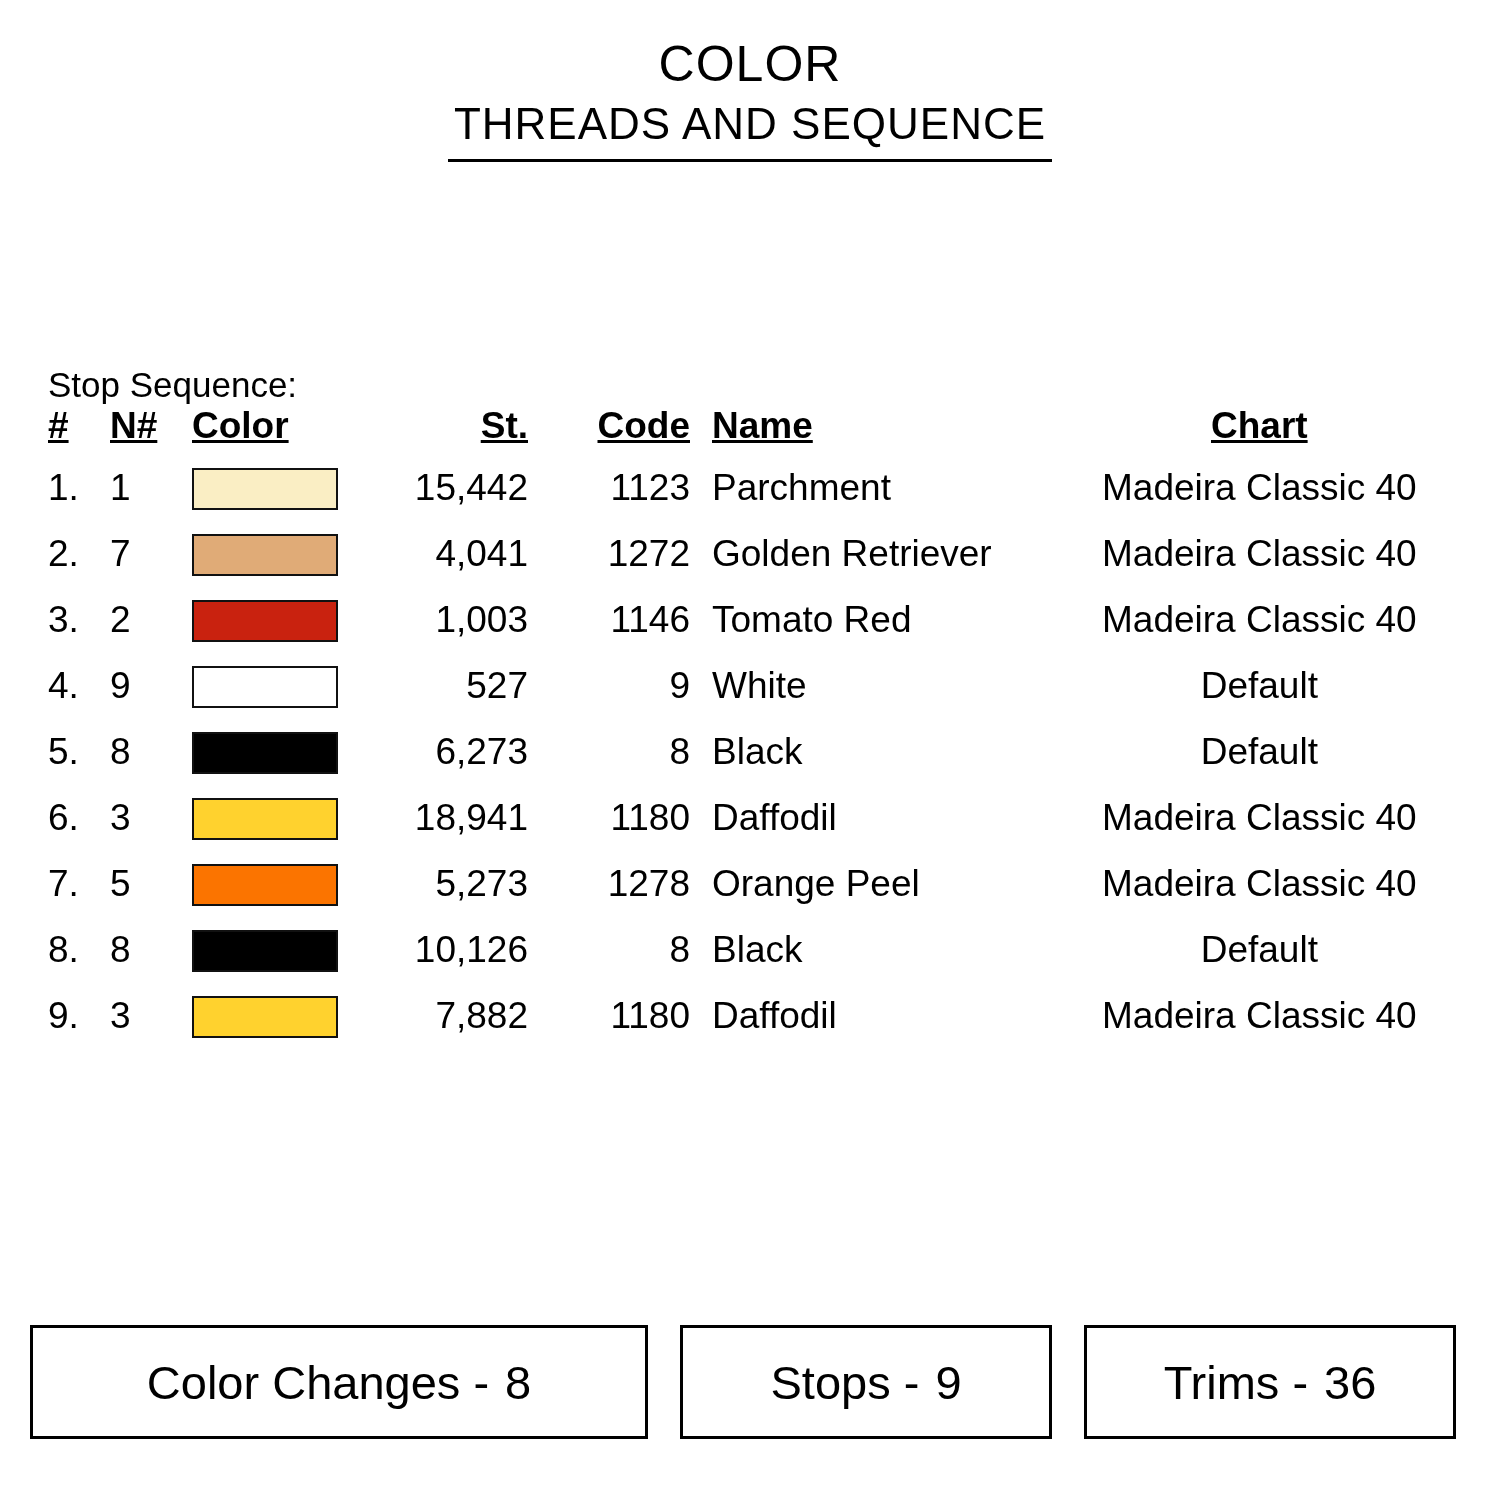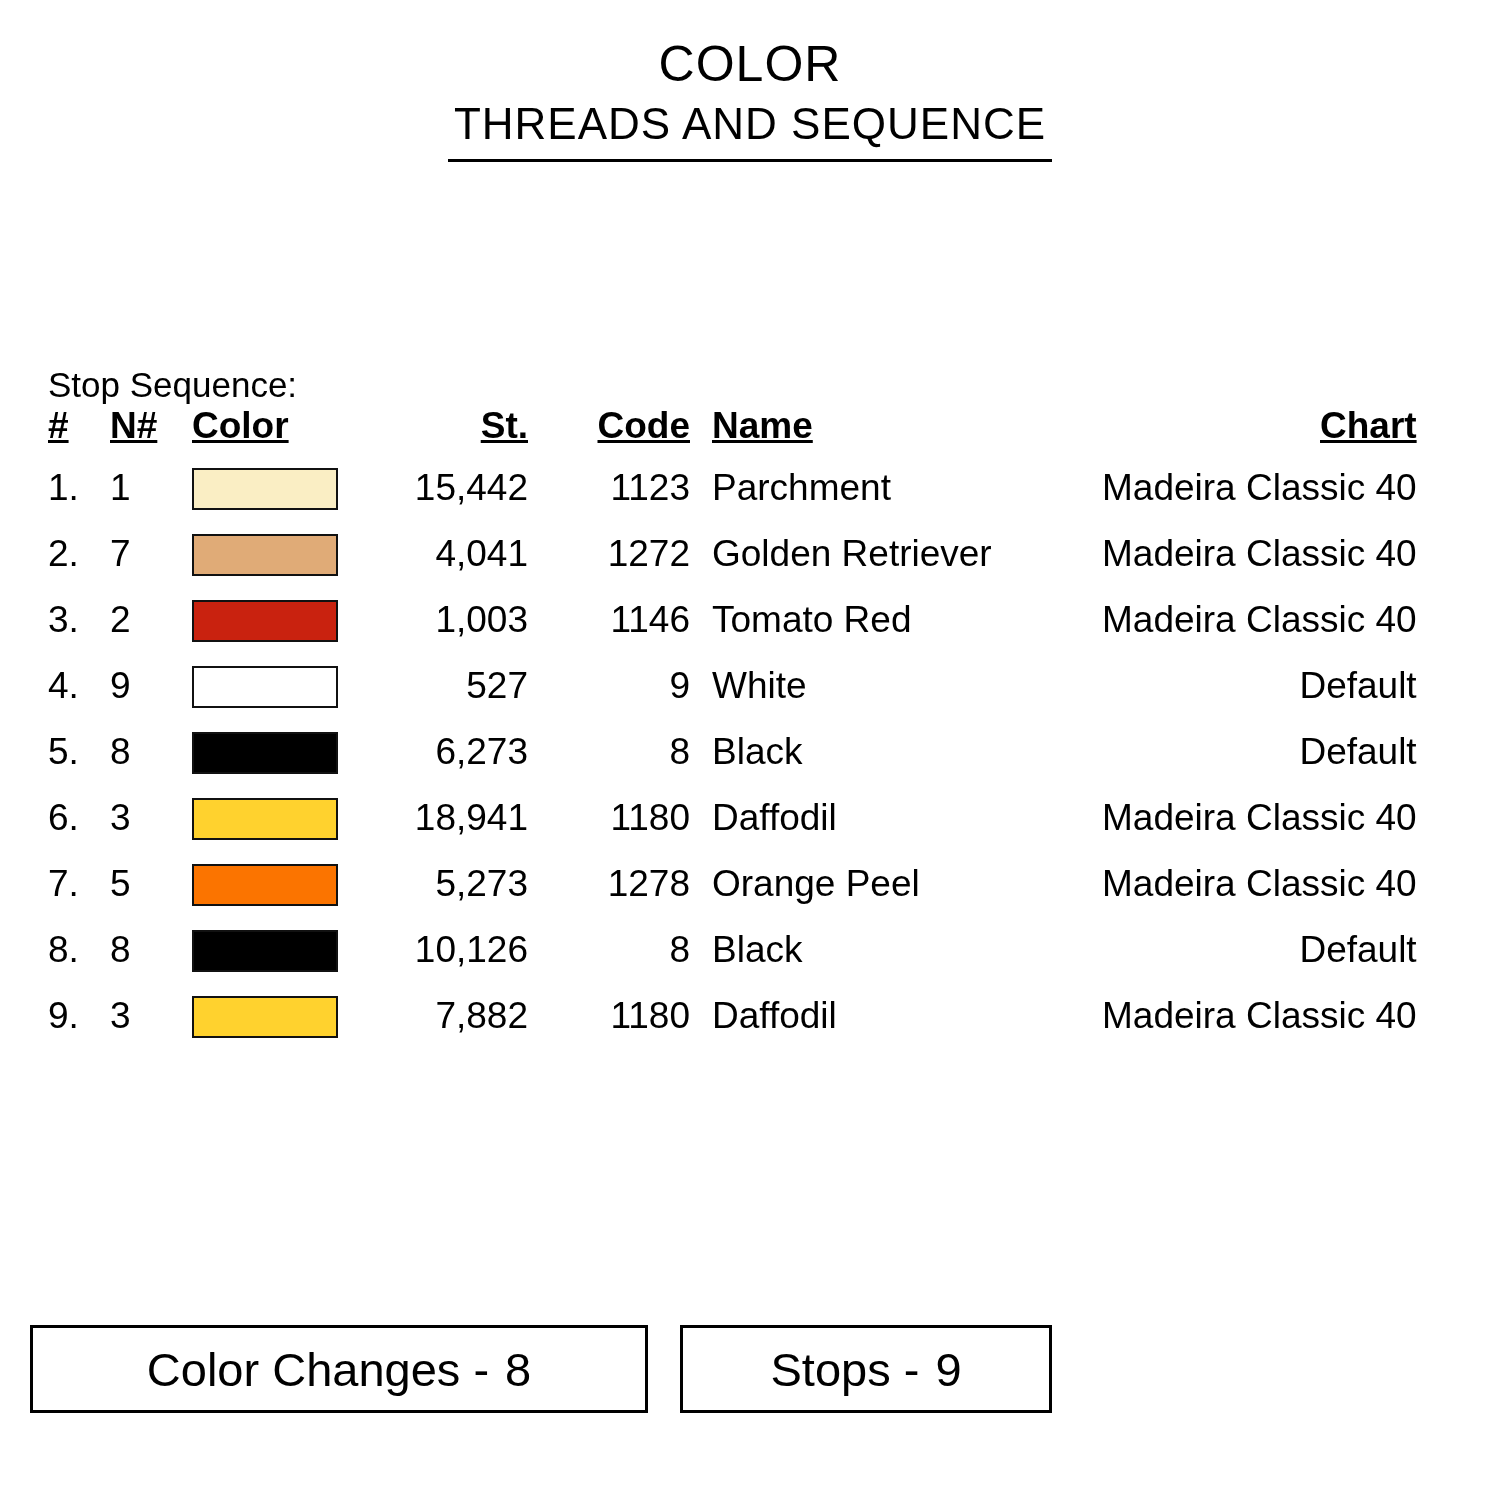--- a/index.html
+++ b/index.html
@@ -69,21 +69,21 @@
     vertical-align: middle;
   }
 
   
   .col-idx   { width: 62px;  text-align: left;  }
   .col-nnum  { width: 82px;  text-align: left;  }
   .col-color { width: 168px; text-align: left;  }
   .col-st    { width: 168px; text-align: right; padding-right: 26px !important; }
   .col-code  { width: 136px; text-align: right; padding-right: 22px !important; }
   .col-name  { width: 390px; text-align: left;  }
-  .col-chart { text-align: right;  }
+  .col-chart { text-align: center;  }
 
   th.col-color { padding-left: 6px; }
   th.col-st    { padding-right: 26px; }
   th.col-code  { padding-right: 22px; margin-top: 12px; }
 
   .swatch {
     display: inline-block;
     width: 146px;
     height: 42px;
     border: 2px solid #111;
@@ -95,21 +95,21 @@
   .summary {
     position: absolute;
     left: 30px;
     top: 1325px;
     width: 1440px;
     display: flex;
     gap: 32px;
   }
   .summary-box {
     border: 3px solid #000;
-    height: 88px;
+    height: 114px;
     display: flex;
     align-items: center;
     justify-content: center;
     font-size: 47px;
     box-sizing: border-box;
     background: #fff;
   }
   .box-color-changes { width: 618px; }
   .box-stops         { width: 372px; }
   .box-trims         { width: 372px; }
@@ -228,13 +228,17 @@
 
 <div class="summary">
   <div class="summary-box box-color-changes">
     <span>Color Changes -</span>
     <span class="v">8</span>
   </div>
   <div class="summary-box box-stops">
     <span>Stops -</span>
     <span class="v">9</span>
   </div>
+  <div class="summary-box box-trims">
+    <span>Trims -</span>
+    <span class="v">36</span>
+  </div>
 </div>
 
 </body></html>

